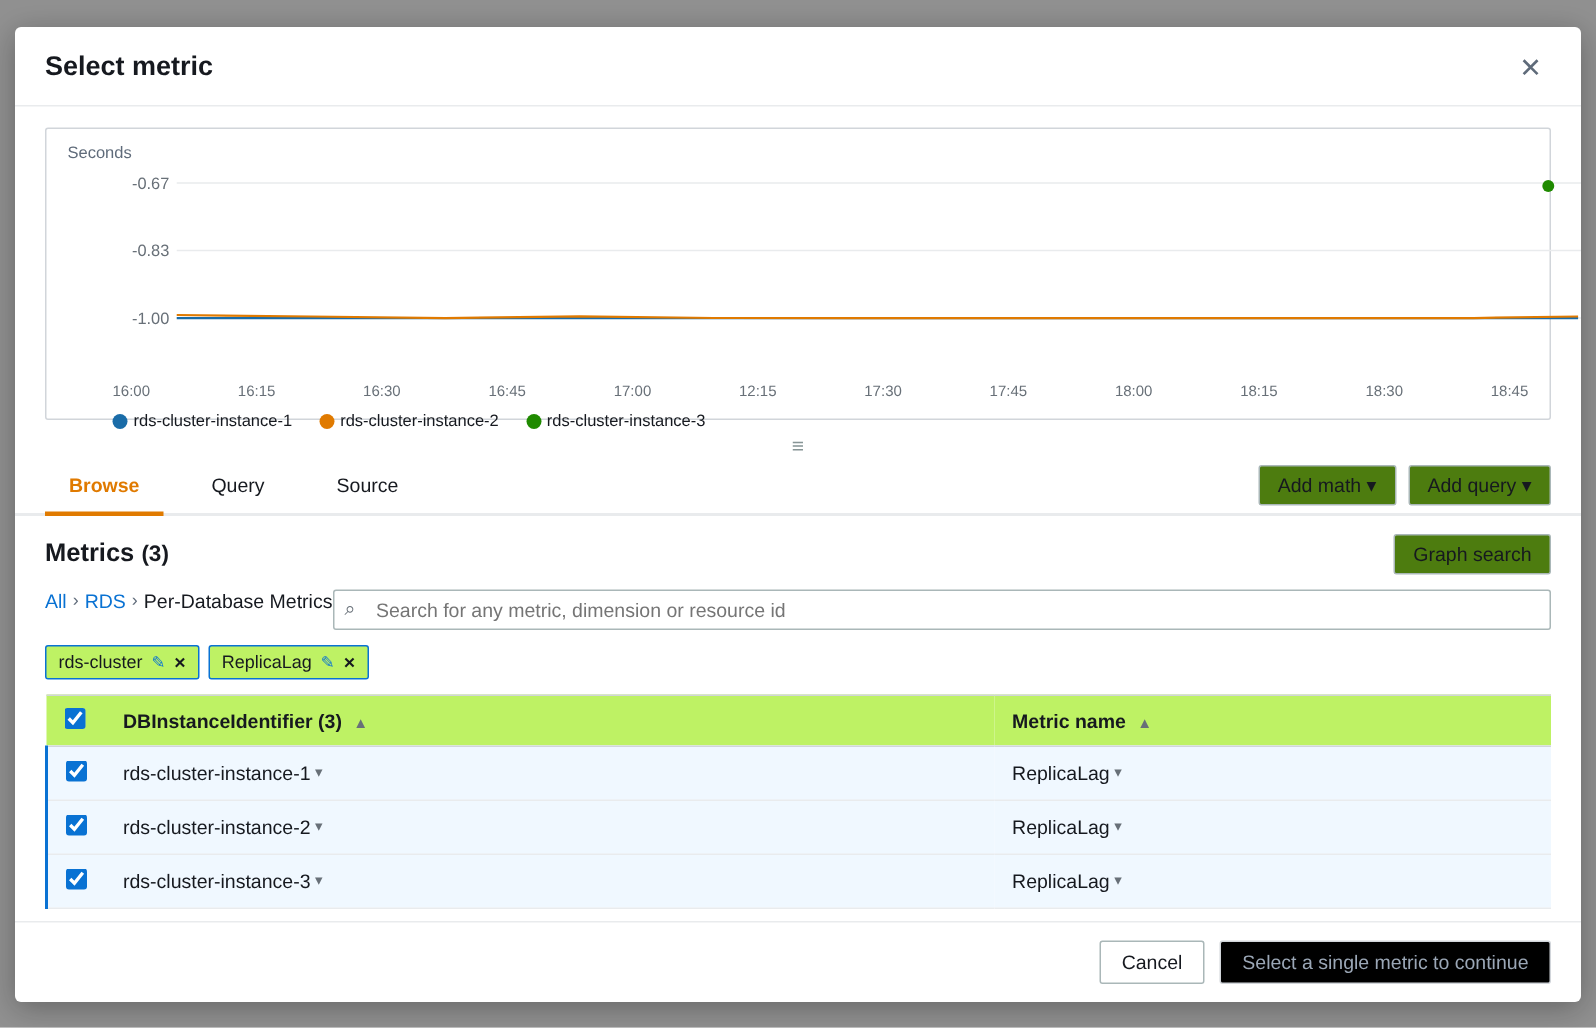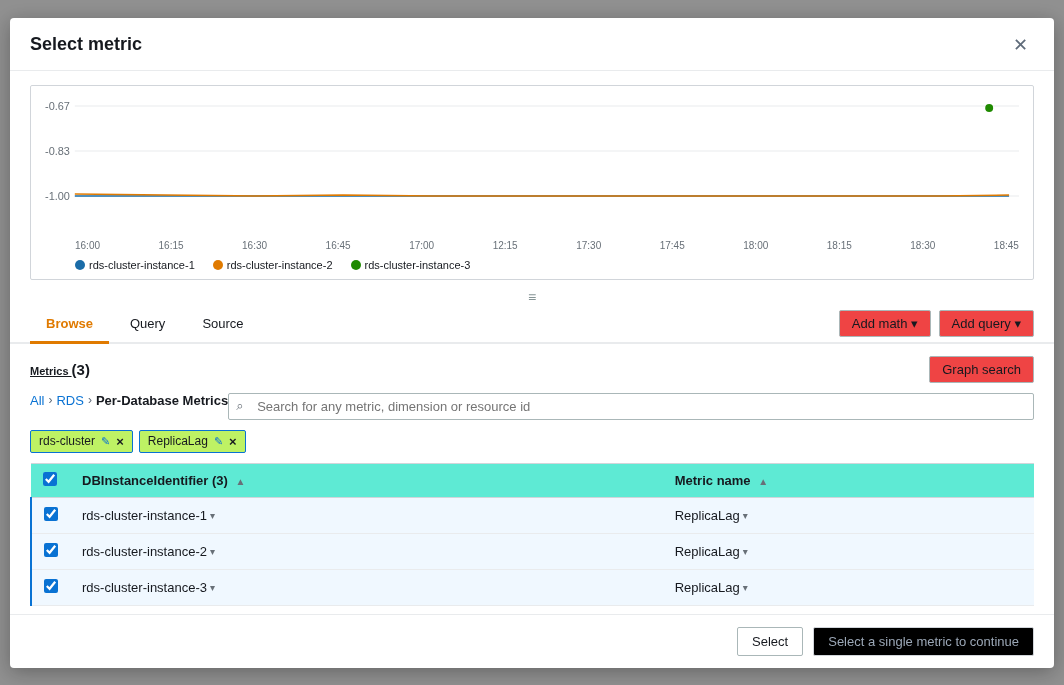--- a/index.html
+++ b/index.html
@@ -100,21 +100,21 @@
       padding: 2px 0;
       font-size: 14px;
       cursor: row-resize;
       line-height: 1;
     }
     .tabs-bar {
       display: flex;
       align-items: center;
       padding: 0 20px;
       border-bottom: 2px solid #e9ebed;
-      gap: 5px;
+      gap: 16px;
     }
     .tab {
       padding: 10px 16px;
       font-size: 13px;
       cursor: pointer;
       color: #16191f;
       border-bottom: 3px solid transparent;
       margin-bottom: -2px;
       white-space: nowrap;
     }
@@ -124,21 +124,21 @@
       font-weight: 600;
     }
     .tab-spacer { flex: 1; }
     .toolbar-btns {
       display: flex;
       gap: 8px;
       align-items: center;
     }
     .btn-secondary {
       border: 1px solid #aab7b8;
-      background: #ef4444;
+      background: #4d7c0f;
       border-radius: 2px;
       padding: 5px 12px;
       font-size: 13px;
       cursor: pointer;
       color: #16191f;
       display: flex;
       align-items: center;
       gap: 6px;
     }
     .metrics-section {
@@ -165,21 +165,20 @@
       color: #0972d3;
       cursor: pointer;
     }
     .breadcrumb-sep {
       color: #5f6b7a;
       font-size: 12px;
     }
     .breadcrumb-current {
       font-size: 13px;
       color: #16191f;
-      font-weight: bold;
     }
     .search-input {
       width: 100%;
       padding: 5px 10px 5px 28px;
       border: 1px solid #aab7b8;
       border-radius: 2px;
       font-size: 13px;
       color: #16191f;
       background: #fff;
     }
@@ -221,21 +220,21 @@
       color: #16191f;
       font-size: 13px;
       cursor: pointer;
       font-weight: bold;
     }
     .metrics-table {
       width: 100%;
       border-collapse: collapse;
     }
     .metrics-table thead tr {
-      background: #5eead4;
+      background: #bef264;
       border-top: 1px solid #d1d5da;
       border-bottom: 1px solid #d1d5da;
     }
     .metrics-table thead th {
       text-align: left;
       padding: 8px 12px;
       font-size: 13px;
       font-weight: 700;
       color: #16191f;
     }
@@ -298,34 +297,36 @@
       font-size: 13px;
       cursor: not-allowed;
       color: #9ba7b6;
     }
 
     
     .chart-svg-container {
       position: relative;
       width: 100%;
       height: 140px;
+      margin-left: 43px;
     }
   </style>
 </head>
 <body>
 
 <div class="modal-overlay">
   <div class="modal">
 
     <div class="modal-header">
       <span class="modal-title">Select metric</span>
       <button class="close-btn">✕</button>
     </div>
 
     <div class="chart-area">
+      <div class="chart-y-label">Seconds</div>
       <div class="chart-svg-container">
         <svg width="100%" height="130" viewBox="0 0 980 130" preserveAspectRatio="none">
 
           <line x1="30" y1="10" x2="980" y2="10" stroke="#e9ebed" stroke-width="1"></line>
           <line x1="30" y1="55" x2="980" y2="55" stroke="#e9ebed" stroke-width="1"></line>
           <line x1="30" y1="100" x2="980" y2="100" stroke="#e9ebed" stroke-width="1"></line>
 
           <text x="0" y="14" font-size="11" fill="#687078">-0.67</text>
           <text x="0" y="59" font-size="11" fill="#687078">-0.83</text>
           <text x="0" y="104" font-size="11" fill="#687078">-1.00</text>
@@ -383,21 +384,21 @@
         <button class="btn-secondary">
           <span>Add query ▾</span>
         </button>
       </div>
     </div>
 
     <div class="metrics-section">
 
       <div class="metrics-header">
         <div>
-          <span style="font-size:11px;font-weight:700;text-decoration:underline;">Metrics </span>
+          <span style="font-size:17px;font-weight:700;">Metrics </span>
           <span style="font-size:15px;font-weight:700;">(3)</span>
         </div>
         <div class="metrics-btns">
           <button class="btn-secondary">
             <span>Graph search</span>
           </button>
         </div>
       </div>
 
       <div style="display:flex;align-items:center;margin-bottom:10px;">
@@ -494,18 +495,18 @@
                 <span class="caret">▾</span>
               </span>
             </td>
           </tr>
         </tbody>
       </table>
 
     </div>
 
     <div class="modal-footer">
-      <button class="btn-cancel">Select</button>
+      <button class="btn-cancel">Cancel</button>
       <button class="btn-disabled" disabled="">Select a single metric to continue</button>
     </div>
 
   </div>
 </div>
 
 </body></html>

